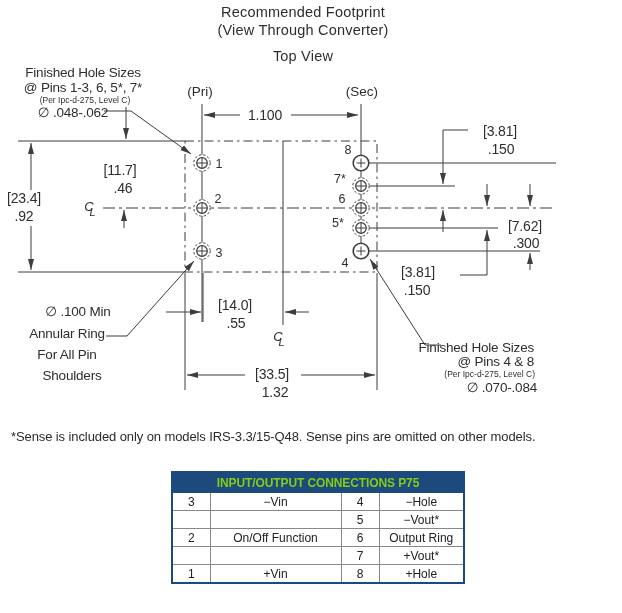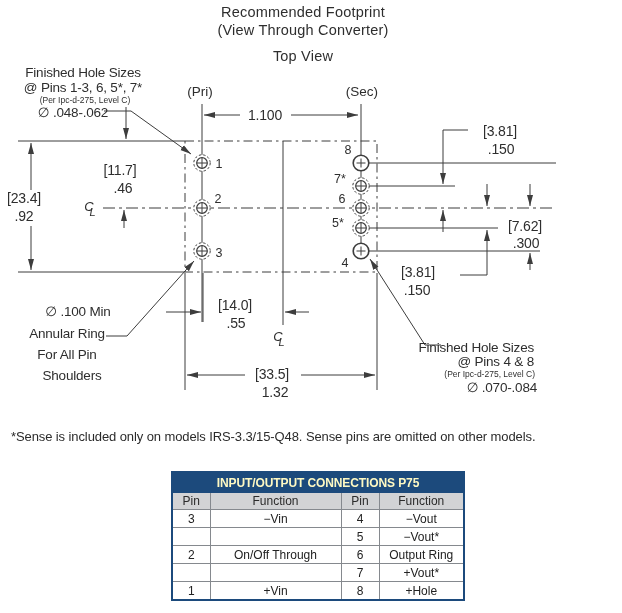--- a/index.html
+++ b/index.html
@@ -12,21 +12,21 @@
   .pinlbl{font-size:12.5px;}
   .callout{font-size:13.5px;letter-spacing:-0.2px;}
   .callout-sm{font-size:8.5px;}
   .clsym{font-style:italic;}
   .note-text{position:absolute;left:11px;top:429px;width:604px;font-size:13px;
              color:#2b2b2b;letter-spacing:-0.1px;}
   table.conn{position:absolute;left:171px;top:471px;width:292px;border-collapse:collapse;
              table-layout:fixed;font-size:12px;color:#222;}
   table.conn,table.conn th,table.conn td{border:1px solid #85898e;}
   table.conn{border:2px solid #1c4a7c;}
-  table.conn th.tbl-title{background:#1c4a7c;color:#fef9c3;font-size:12px;font-weight:bold;
+  table.conn th.tbl-title{background:#1c4a7c;color:#84cc16;font-size:12px;font-weight:bold;
              letter-spacing:-0.1px;height:17px;border-color:#1c4a7c;}
   table.conn td{text-align:center;height:17px;padding:0 2px;background:#fff;}
   table.conn tr.subhead td{background:#d2d3d5;color:#2b2b2b;height:16px;}
 </style>
 </head>
 <body>
 
 <div id="page">
 
   <svg width="622" height="420" viewBox="0 0 622 420">
@@ -240,41 +240,35 @@
     <colgroup>
         <col style="width:38px">
         <col style="width:131px">
         <col style="width:38px">
         <col style="width:85px">
       </colgroup>
     <tbody>
         <tr>
           <th class="tbl-title" colspan="4">INPUT/OUTPUT CONNECTIONS P75</th>
         </tr>
-    <tr class="subhead">
-      <td>Pin</td>
-      <td>Function</td>
-      <td>Pin</td>
-      <td>Function</td>
-    </tr>
     <tr>
       <td>3</td>
       <td>−Vin</td>
       <td>4</td>
-      <td>−Vout</td>
+      <td>−Hole</td>
     </tr>
     <tr>
       <td></td>
       <td></td>
       <td>5</td>
       <td>−Vout*</td>
     </tr>
     <tr>
       <td>2</td>
-      <td>On/Off Through</td>
+      <td>On/Off Function</td>
       <td>6</td>
       <td>Output Ring</td>
     </tr>
     <tr>
       <td></td>
       <td></td>
       <td>7</td>
       <td>+Vout*</td>
     </tr>
     <tr>

